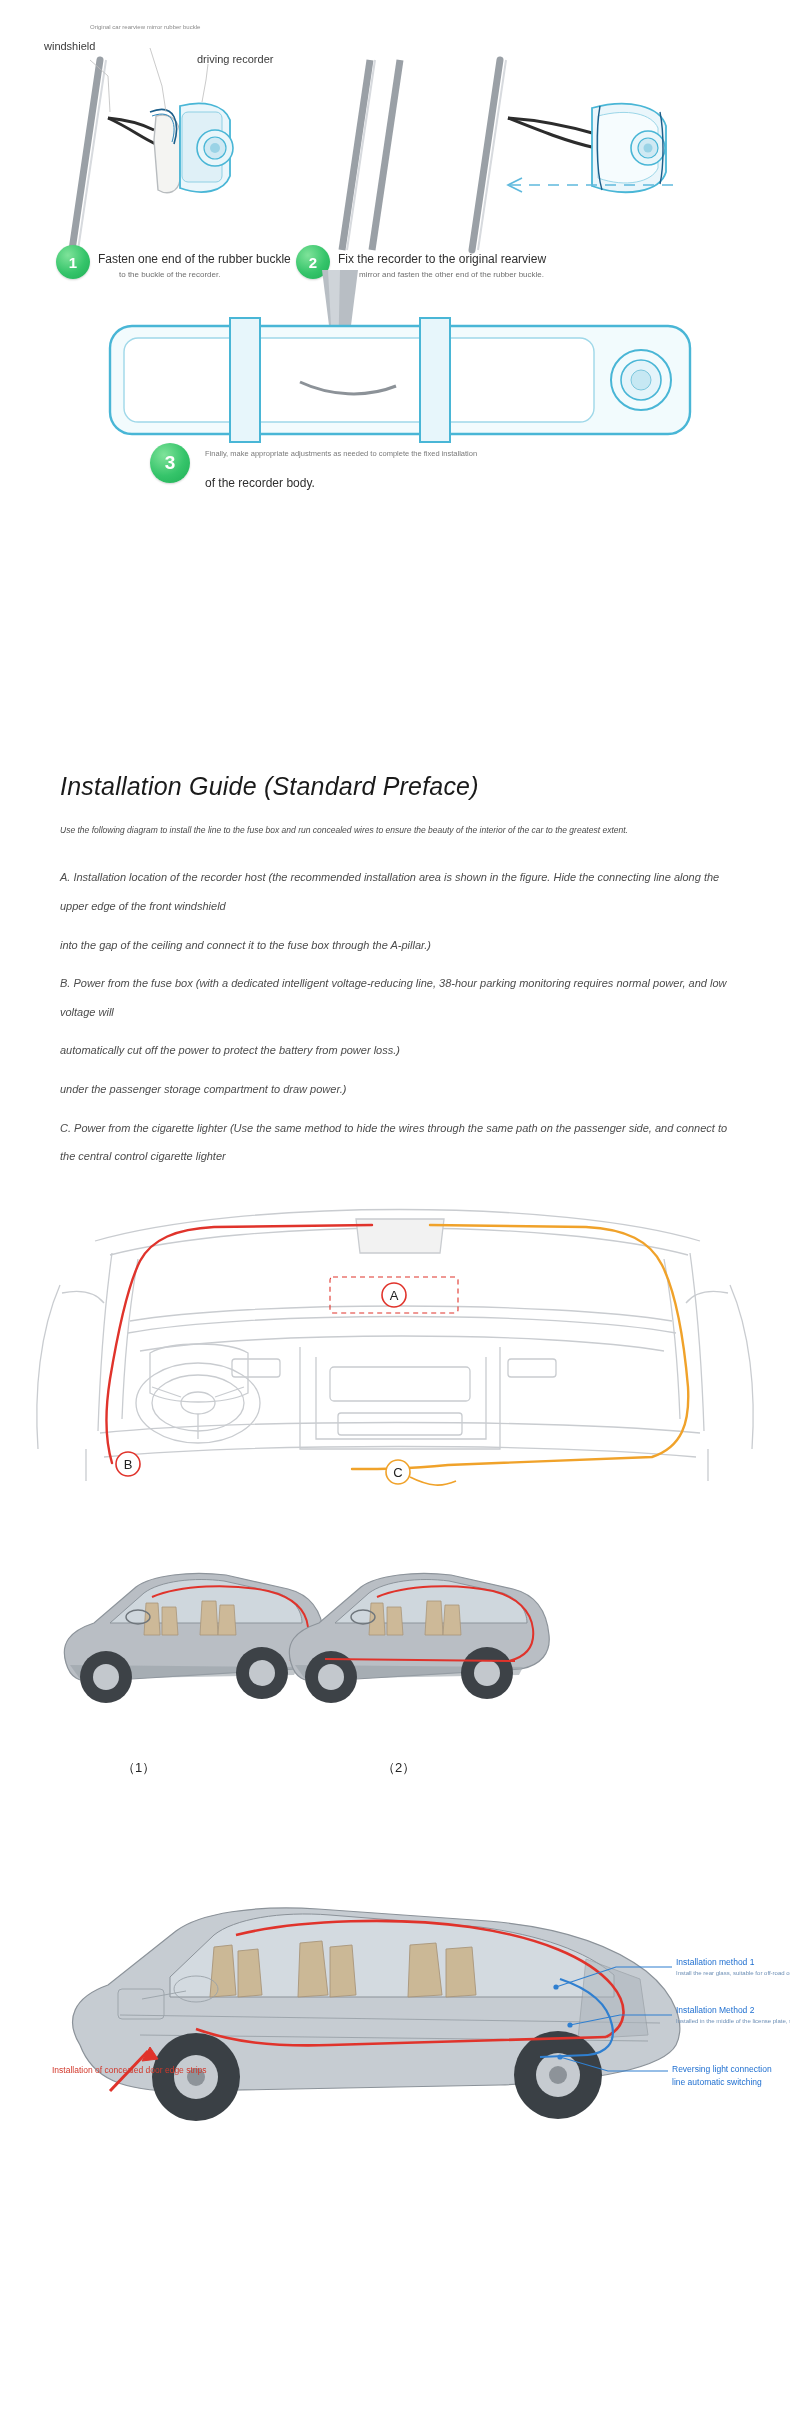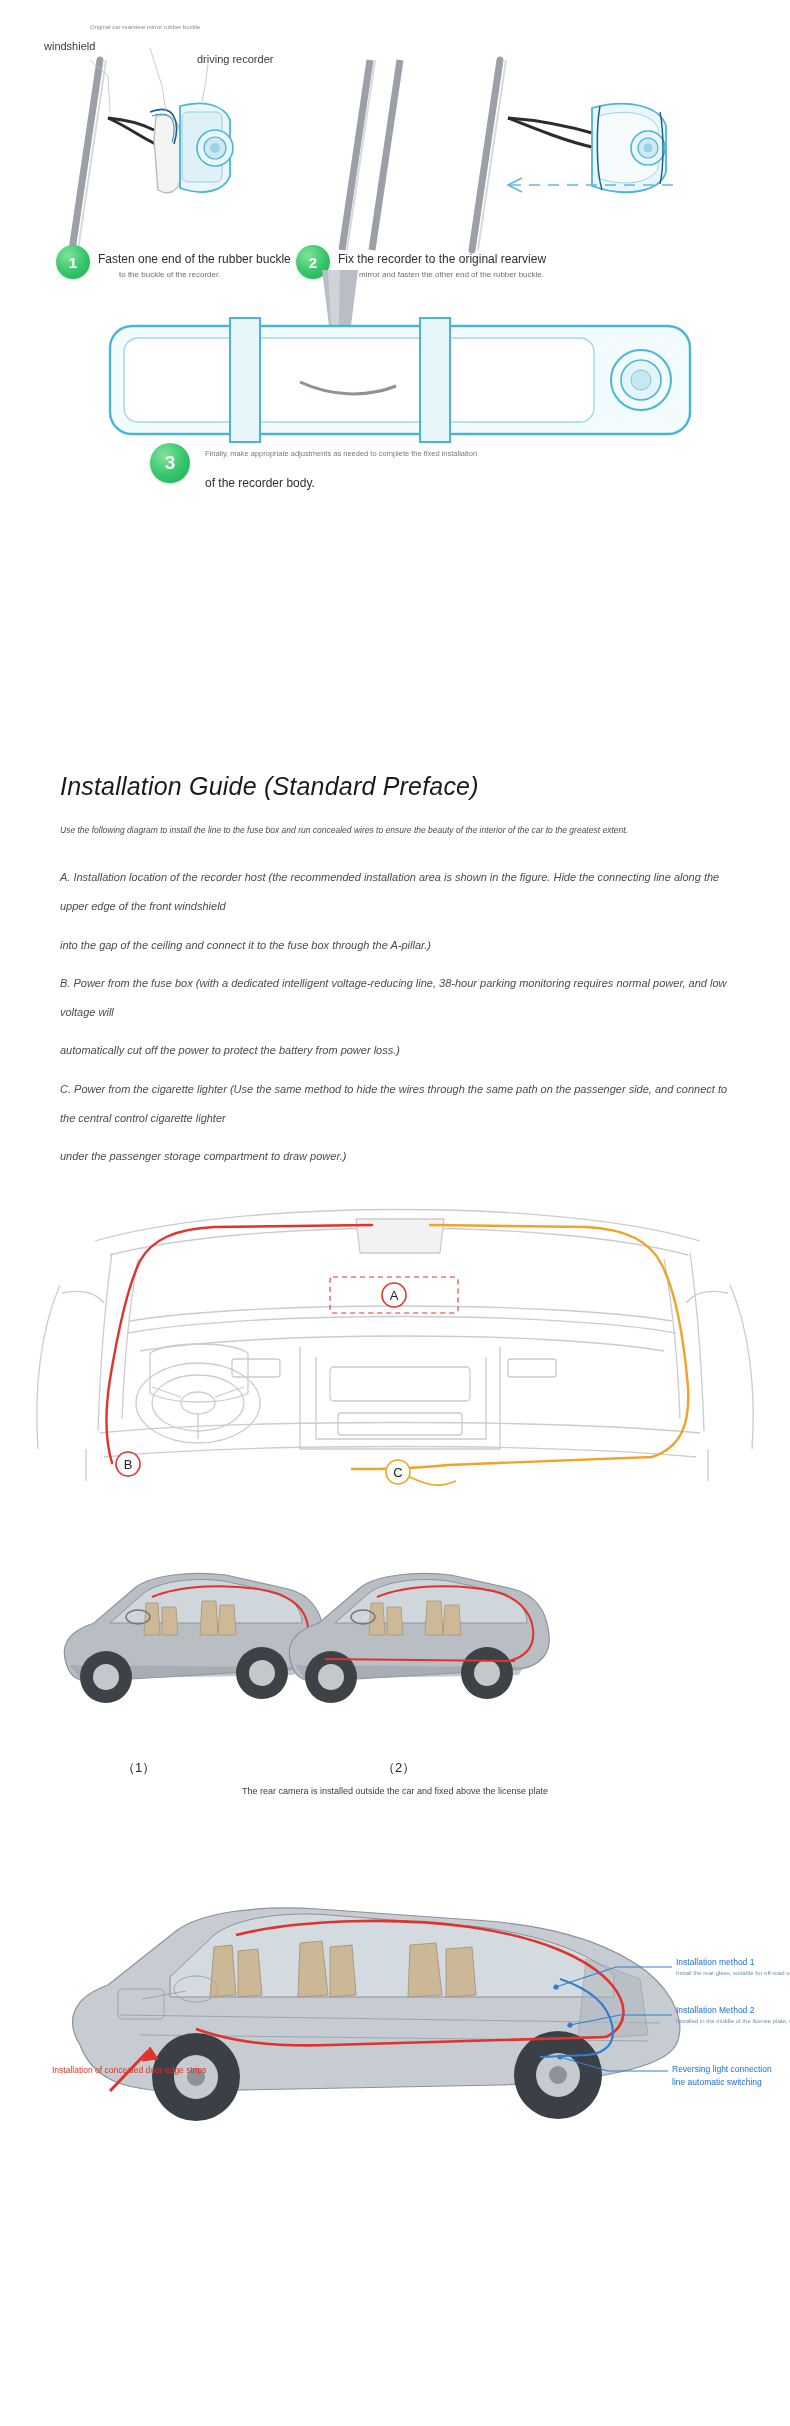--- a/index.html
+++ b/index.html
@@ -216,22 +216,22 @@
   </div>
 
   <div class="sec2">
     <h1 class="guide-title">Installation Guide (Standard Preface)</h1>
     <p class="guide-lead">Use the following diagram to install the line to the fuse box and run concealed wires to ensure the beauty of the interior of the car to the greatest extent.</p>
 
     <p class="guide-para">A. Installation location of the recorder host (the recommended installation area is shown in the figure. Hide the connecting line along the upper edge of the front windshield</p>
     <p class="guide-para">into the gap of the ceiling and connect it to the fuse box through the A-pillar.)</p>
     <p class="guide-para">B. Power from the fuse box (with a dedicated intelligent voltage-reducing line, 38-hour parking monitoring requires normal power, and low voltage will</p>
     <p class="guide-para">automatically cut off the power to protect the battery from power loss.)</p>
+    <p class="guide-para">under the passenger storage compartment to draw power.)</p>
     <p class="guide-para">C. Power from the cigarette lighter (Use the same method to hide the wires through the same path on the passenger side, and connect to the central control cigarette lighter</p>
-    <p class="guide-para">under the passenger storage compartment to draw power.)</p>
   </div>
 
   <div class="sec3">
     <svg width="790" height="330" viewBox="0 0 790 330">
 
       <g stroke="#c9ccd0" stroke-width="1.3" fill="none">
 
         <path d="M95 60 C240 18 560 18 700 60"></path>
         <path d="M110 74 C250 38 552 38 688 74"></path>
 
@@ -340,21 +340,20 @@
       <circle cx="66" cy="146" r="13" fill="#c3c8cd"></circle>
       <circle cx="222" cy="142" r="26" fill="#3d4247"></circle>
       <circle cx="222" cy="142" r="13" fill="#c3c8cd"></circle>
 
       <path d="M112 66 C140 54 190 52 228 60 C252 66 266 80 268 98 C270 116 260 126 244 130" fill="none" stroke="#e0332b" stroke-width="2"></path>
       <path d="M60 128 L250 130" fill="none" stroke="#e0332b" stroke-width="2"></path>
     </svg>
 
     <span class="car-cap" style="left:122px;">（1）</span>
     <span class="car-cap" style="left:382px;">（2）</span>
-    <div class="rear-note">The rear camera is installed outside the car and fixed above the license plate</div>
   </div>
 
   <div class="sec5">
     <svg width="790" height="300" viewBox="0 0 790 300" style="position:absolute; left:0; top:0;">
 
       <path d="M80 206 C64 180 74 158 108 146 L176 92 C200 74 254 66 318 70 L488 82
                C560 88 612 106 646 132 C676 156 686 186 676 206 C664 228 600 242 500 246
                L190 252 C120 254 92 238 80 206 Z" fill="#c6ccd2" stroke="#8b9299" stroke-width="1.2"></path>
 
       <path d="M170 138 L214 96 C234 80 280 72 330 76 L480 88 C540 96 586 112 614 136 L614 158 L170 158 Z" fill="#d3dae0" stroke="#8b9299" stroke-width="1"></path>

